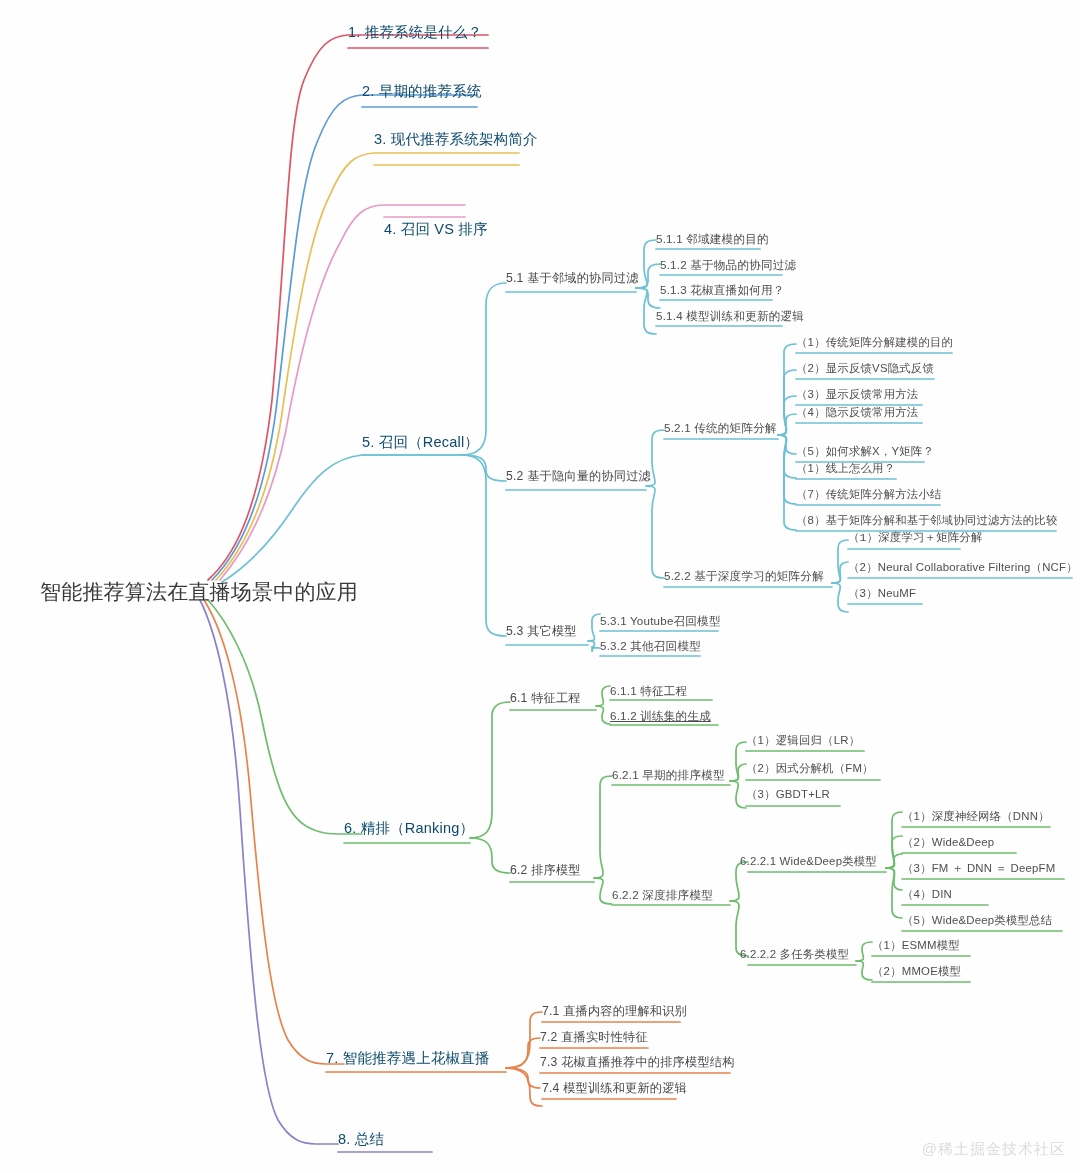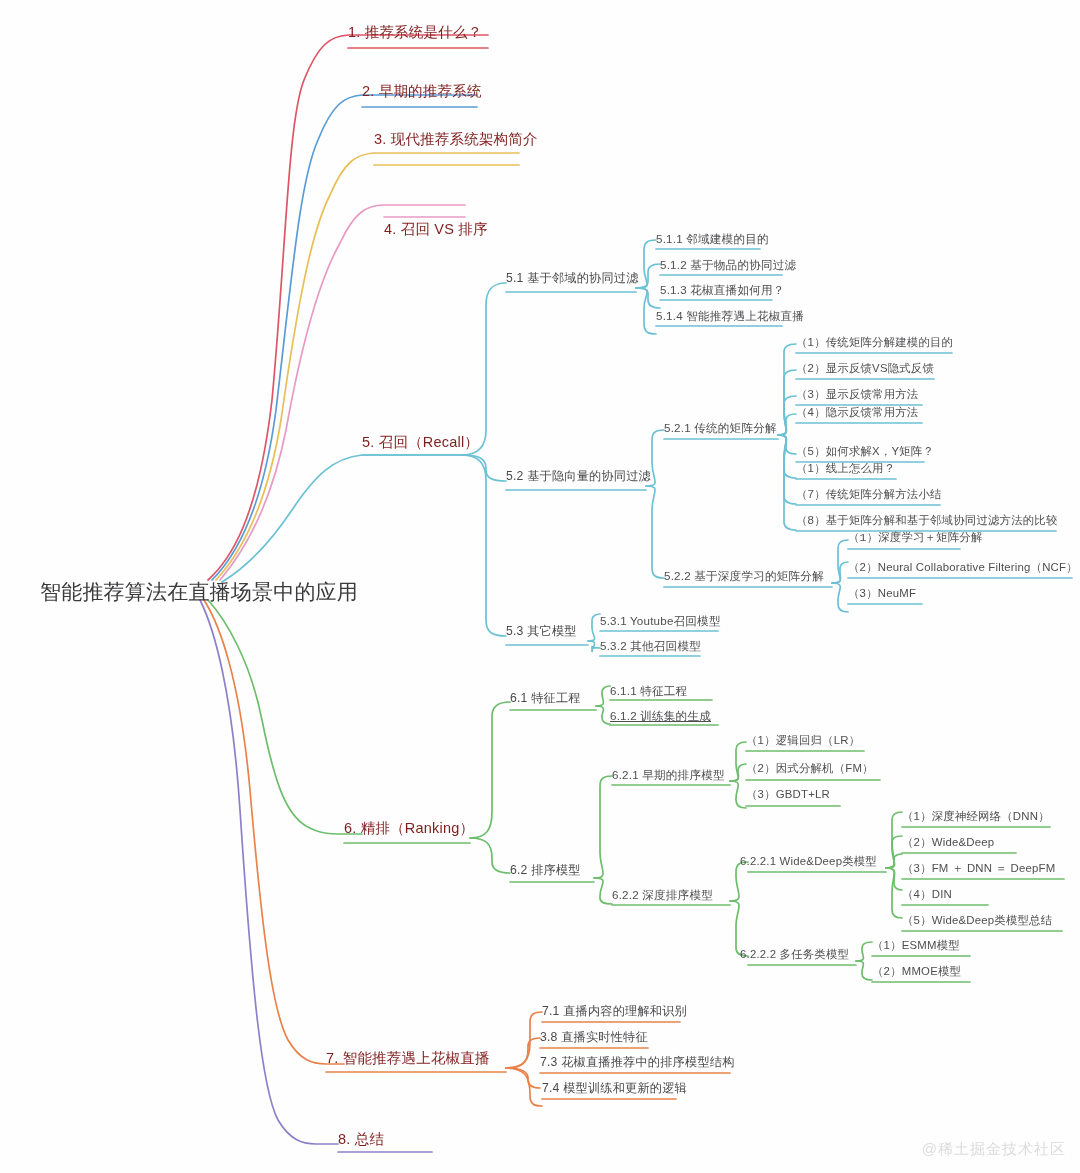--- a/index.html
+++ b/index.html
@@ -33,21 +33,21 @@
     color: #3f3f42;
     line-height: 1.15;
     letter-spacing: 0.2px;
   }
   .node-root {
     font-size: 21px;
     color: #3a3a3d;
   }
   .node-l1 {
     font-size: 14.5px;
-    color: #7f1d1d;
+    color: #0c4a6e;
   }
   .node-l2 {
     font-size: 12.2px;
     color: #4a4a4d;
   }
   .node-l3 {
     font-size: 11.6px;
     color: #4e4e51;
   }
   .node-l4 {
@@ -217,21 +217,21 @@
   <div class="node node-l1" style="left:326px; top:1050px;">7. 智能推荐遇上花椒直播</div>
   <div class="node node-l1" style="left:338px; top:1131px;">8. 总结</div>
 
   <div class="node node-l2" style="left:506px; top:271px;">5.1 基于邻域的协同过滤</div>
   <div class="node node-l2" style="left:506px; top:469px;">5.2 基于隐向量的协同过滤</div>
   <div class="node node-l2" style="left:506px; top:624px;">5.3 其它模型</div>
 
   <div class="node node-l3" style="left:656px; top:232px;">5.1.1 邻域建模的目的</div>
   <div class="node node-l3" style="left:660px; top:258px;">5.1.2 基于物品的协同过滤</div>
   <div class="node node-l3" style="left:660px; top:283px;">5.1.3 花椒直播如何用？</div>
-  <div class="node node-l3" style="left:656px; top:309px;">5.1.4 智能推荐遇上花椒直播</div>
+  <div class="node node-l3" style="left:656px; top:309px;">5.1.4 模型训练和更新的逻辑</div>
 
   <div class="node node-l3" style="left:664px; top:421px;">5.2.1 传统的矩阵分解</div>
   <div class="node node-l3" style="left:664px; top:569px;">5.2.2 基于深度学习的矩阵分解</div>
 
   <div class="node node-l4" style="left:796px; top:336px;">（1）传统矩阵分解建模的目的</div>
   <div class="node node-l4" style="left:796px; top:362px;">（2）显示反馈VS隐式反馈</div>
   <div class="node node-l4" style="left:796px; top:388px;">（3）显示反馈常用方法</div>
   <div class="node node-l4" style="left:796px; top:406px;">（4）隐示反馈常用方法</div>
   <div class="node node-l4" style="left:796px; top:445px;">（5）如何求解X，Y矩阵？</div>
   <div class="node node-l4" style="left:796px; top:462px;">（1）线上怎么用？</div>
@@ -264,18 +264,18 @@
   <div class="node node-l4" style="left:902px; top:810px;">（1）深度神经网络（DNN）</div>
   <div class="node node-l4" style="left:902px; top:836px;">（2）Wide&amp;Deep</div>
   <div class="node node-l4" style="left:902px; top:862px;">（3）FM ＋ DNN ＝ DeepFM</div>
   <div class="node node-l4" style="left:902px; top:888px;">（4）DIN</div>
   <div class="node node-l4" style="left:902px; top:914px;">（5）Wide&amp;Deep类模型总结</div>
 
   <div class="node node-l4" style="left:872px; top:939px;">（1）ESMM模型</div>
   <div class="node node-l4" style="left:872px; top:965px;">（2）MMOE模型</div>
 
   <div class="node node-l2" style="left:542px; top:1004px;">7.1 直播内容的理解和识别</div>
-  <div class="node node-l2" style="left:540px; top:1030px;">3.8 直播实时性特征</div>
+  <div class="node node-l2" style="left:540px; top:1030px;">7.2 直播实时性特征</div>
   <div class="node node-l2" style="left:540px; top:1055px;">7.3 花椒直播推荐中的排序模型结构</div>
   <div class="node node-l2" style="left:542px; top:1081px;">7.4 模型训练和更新的逻辑</div>
 
   <div class="watermark">@稀土掘金技术社区</div>
 </div>
 
 </body></html>

